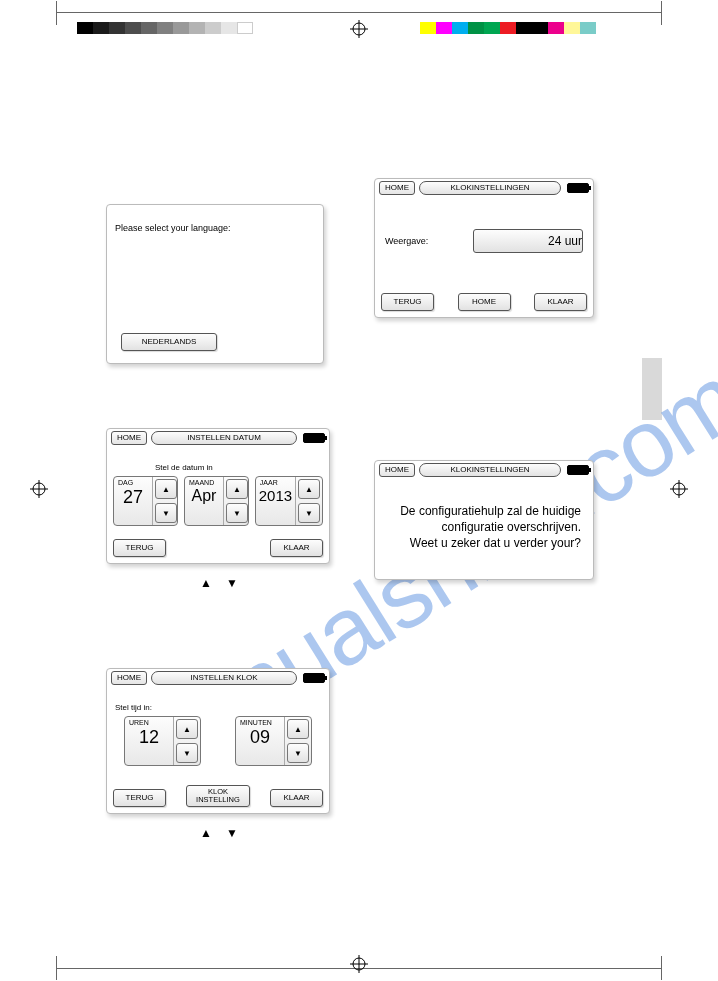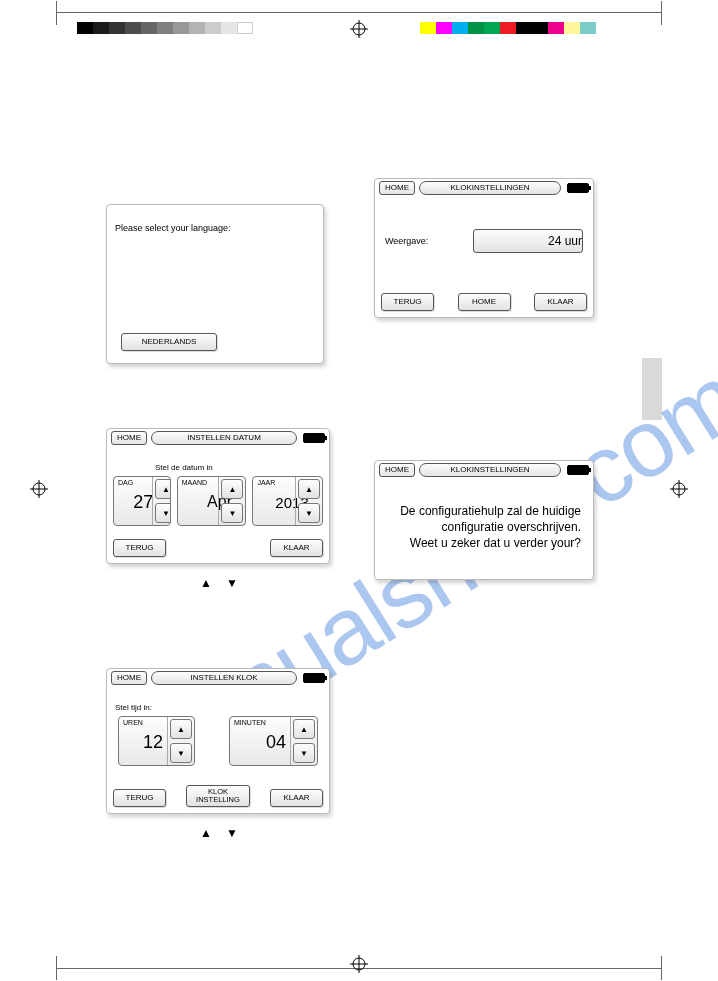--- a/index.html
+++ b/index.html
@@ -170,21 +170,21 @@
   }
   .stepper {
     display: flex;
     border: 1px solid #777;
     border-radius: 4px;
     overflow: hidden;
     background: linear-gradient(#fdfdfd,#e8e8e8);
   }
   .stepper .val-col {
     display: flex;
-    flex-direction: row;
+    flex-direction: column;
     align-items: flex-start;
     padding: 2px 4px 2px 4px;
     min-width: 38px;
   }
   .stepper .val-col .lbl {
     font-size: 7px;
   }
   .stepper .val-col .val {
     font-size: 18px;
     font-weight: 400;
@@ -429,21 +429,21 @@
         <span class="val">12</span>
       </div>
       <div class="arrows">
         <div class="arrow-btn">▲</div>
         <div class="arrow-btn">▼</div>
       </div>
     </div>
     <div class="stepper">
       <div class="val-col" style="min-width:48px;">
         <span class="lbl">MINUTEN</span>
-        <span class="val">04</span>
+        <span class="val">09</span>
       </div>
       <div class="arrows">
         <div class="arrow-btn">▲</div>
         <div class="arrow-btn">▼</div>
       </div>
     </div>
   </div>
   <div class="bottom-row">
     <div class="btn small">TERUG</div>
     <div class="btn klok-btn">

